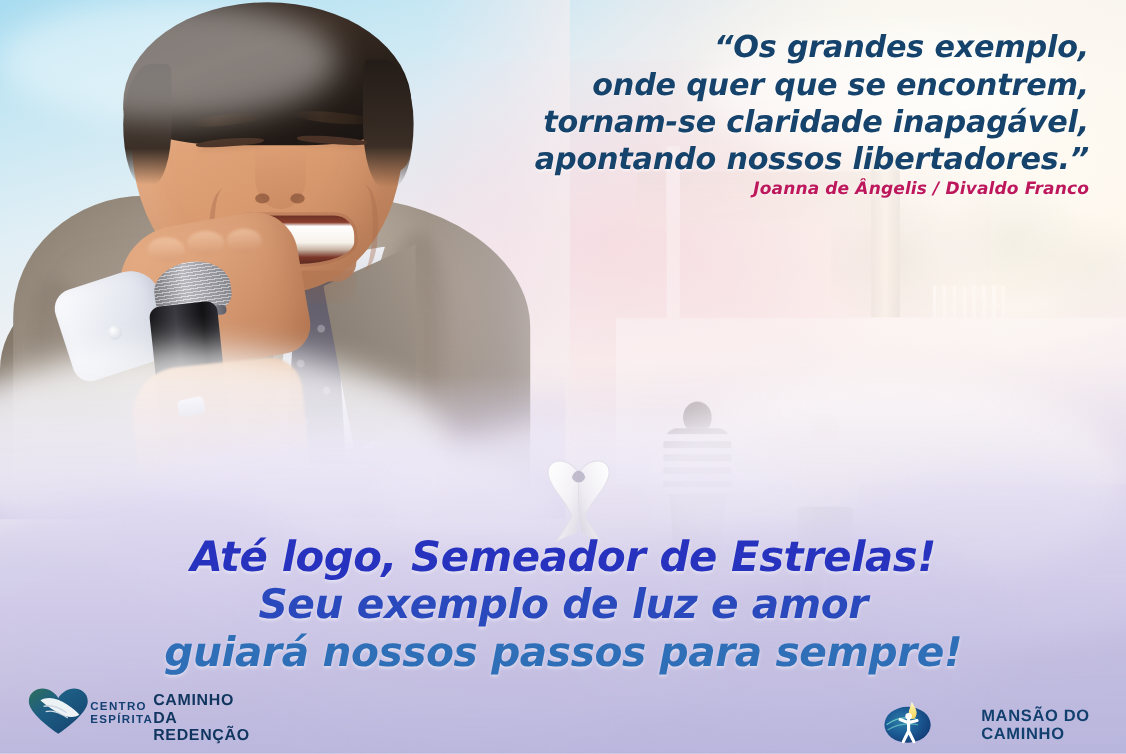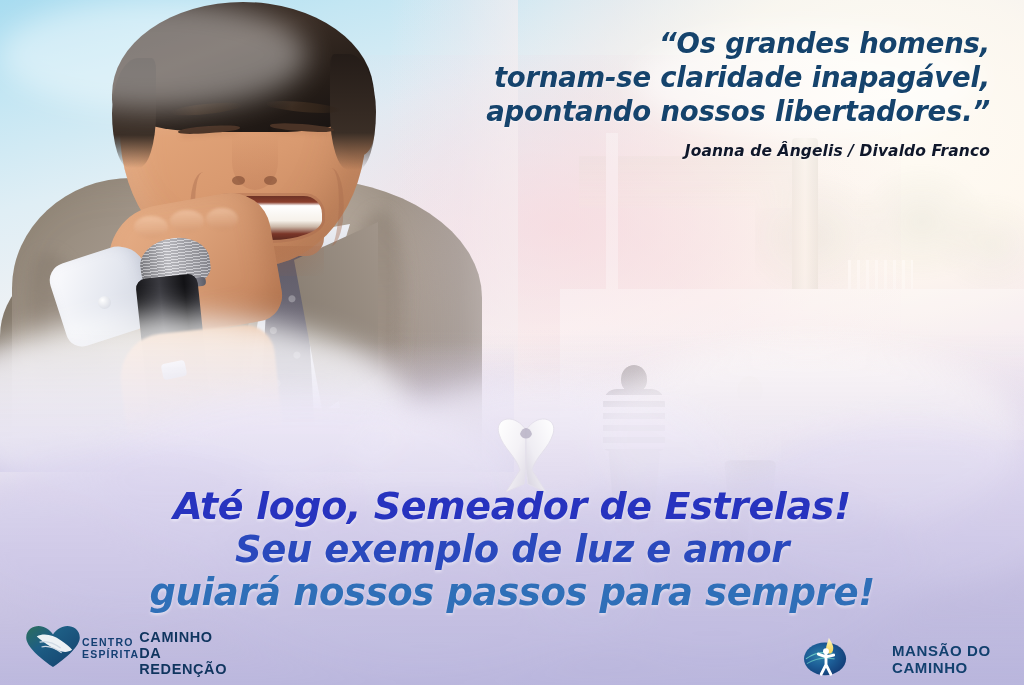--- a/index.html
+++ b/index.html
@@ -433,27 +433,27 @@
     font-style:italic;
     font-weight:bold;
     font-size:27.5px;
     line-height:34px;
     letter-spacing:-0.2px;
     color:#15436c;
     white-space:nowrap;
     text-shadow:0 1px 2px rgba(255,255,255,0.55);
   }
   .quote-attr {
-    margin-top:14px;
+    margin-top:0;
     font-family:"DejaVu Sans", sans-serif;
     font-style:italic;
     font-weight:bold;
     font-size:15.5px;
     letter-spacing:0.1px;
-    color:#0f172a;
+    color:#be185d;
     text-shadow:0 1px 2px rgba(255,255,255,0.55);
   }
 
   
   .ribbon-wrap {
     position:absolute;
     left:484px; top:408px;
     width:84px; height:86px;
   }
 
@@ -586,21 +586,22 @@
     <div class="cloud cl2"></div>
     <div class="cloud cl4"></div>
     <div class="cloud cl3"></div>
     <div class="cloud cl6"></div>
     <div class="cloud cl7"></div>
     <div class="cloud cl8"></div>
   </div>
   <div class="bg-lav-bottom"></div>
 
   <div class="quote-block">
-    <div class="quote-line">“Os grandes homens,</div>
+    <div class="quote-line">“Os grandes exemplo,</div>
+    <div class="quote-line">onde quer que se encontrem,</div>
     <div class="quote-line">tornam-se claridade inapagável,</div>
     <div class="quote-line">apontando nossos libertadores.”</div>
     <div class="quote-attr">Joanna de Ângelis / Divaldo Franco</div>
   </div>
 
   <div class="ribbon-wrap">
     <svg viewBox="0 0 84 86" width="84" height="86" aria-hidden="true">
       <defs>
         <linearGradient id="rbA" x1="0" y1="0" x2="1" y2="1">
           <stop offset="0%" stop-color="#ffffff"></stop>

